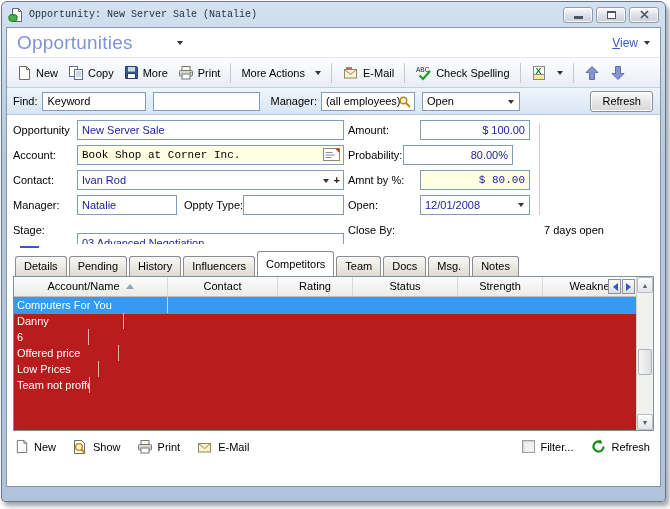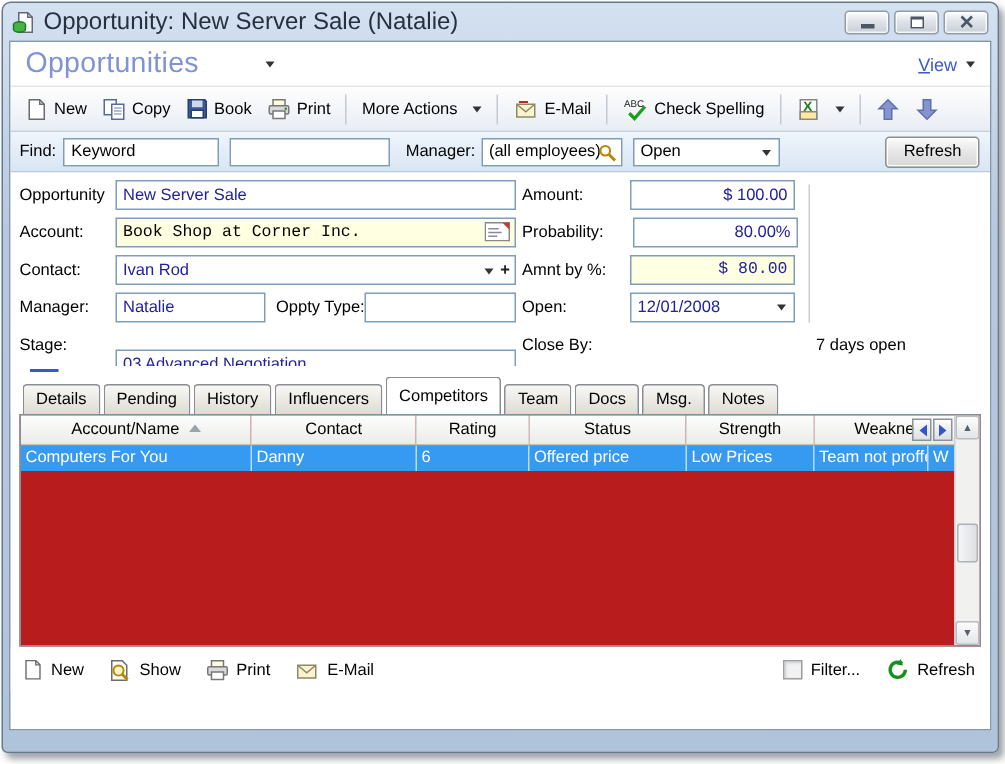--- a/index.html
+++ b/index.html
@@ -6,21 +6,21 @@
   html,body { margin:0; padding:0; width:670px; height:509px; background:#fff;
     font-family:"Liberation Sans","DejaVu Sans",sans-serif; font-size:11px; color:#000; }
 
   
   .window { position:absolute; left:1px; top:1px; width:665px; height:501px;
     border:1px solid #67788C; border-radius:6px 6px 4px 4px;
     background:linear-gradient(#D4E1F1,#B7C9DE 30%,#AFC3DA);
     box-shadow:3px 4px 5px rgba(40,50,60,.45); }
   .titlebar { position:absolute; top:0; left:0; right:0; height:25px; display:flex;
     align-items:center; padding:0 6px; gap:5px; }
-  .titlebar-text { font-size:16px; color:#27313D; flex:1; white-space:nowrap; overflow:hidden; }
+  .titlebar-text { font-size:10px; color:#27313D; flex:1; white-space:nowrap; overflow:hidden;font-family:Liberation Mono, monospace; }
   .winbtns { display:flex; gap:3px; }
   .winbtn { width:30px; height:16px; border:1px solid #939CA9; border-radius:3px;
     background:linear-gradient(#FDFDFE,#DFE3E9 45%,#C9CfD8); display:flex;
     align-items:center; justify-content:center; box-shadow:inset 0 0 0 1px rgba(255,255,255,.8); }
   .glyph-min { width:9px; height:3px; background:#4C5665; margin-top:6px; }
   .glyph-max { width:9px; height:8px; border:1px solid #4C5665; border-top:2px solid #4C5665; background:#fff; }
 
   
   .content { position:absolute; top:25px; left:4px; right:4px; bottom:14px;
     background:#fff; border:1px solid #8296AC; overflow:hidden; }
@@ -66,21 +66,21 @@
   .th { flex:none; text-align:center; line-height:19px; border-right:1px solid #D8D8D8;
     background:linear-gradient(#FDFDFD,#EBEBE9); overflow:hidden; white-space:nowrap; }
   .th.fill { flex:1; border-right:none; }
   .sort-asc { display:inline-block; width:0; height:0; border:4px solid transparent;
     border-bottom:5px solid #9AA4AC; margin-left:6px; position:relative; top:-1px; }
   .colscroll { position:absolute; right:1px; top:2px; display:flex; gap:1px; }
   .colscroll .sbtn { width:13px; height:15px; border:1px solid #8A929C; background:linear-gradient(#FBFBFB,#DDDFE2);
     display:flex; align-items:center; justify-content:center; }
   .tri-l { width:0;height:0;border:4px solid transparent;border-right:5px solid #3355CC;margin-left:-3px; }
   .tri-r { width:0;height:0;border:4px solid transparent;border-left:5px solid #3355CC;margin-right:-3px; }
-  .trow { display:flex; height:17px; margin-right:17px; background:var(--selection-blue); color:#fff; }
+  .trow { display:flex; height:17px; margin-right:17px; background:var(--selection-blue); color:#fff;flex-direction:column; }
   .td { flex:none; padding:0 3px; line-height:16px; border-right:1px solid rgba(255,255,255,.65);
     overflow:hidden; white-space:nowrap; }
   .td.fill { flex:1; border-right:none; }
 
   .vscroll { position:absolute; top:0; right:0; bottom:0; width:17px; background:#F1F1EF; border-left:1px solid #D0D0CE; }
   .varrow { position:absolute; left:0; width:16px; height:16px; border:1px solid #B9BCC0; border-radius:2px;
     background:linear-gradient(#FCFCFC,#E3E5E8); display:flex; align-items:center; justify-content:center;
     font-size:7px; color:#55606C; }
   .vthumb { position:absolute; left:1px; top:72px; width:14px; height:26px; border:1px solid #ADB2B8;
     border-radius:2px; background:linear-gradient(90deg,#F6F6F6,#DDDFE2); }
@@ -153,21 +153,21 @@
           <path d="M8 7h5M8 9h5M8 11h5" stroke="#9AAAC8"></path>
           </svg>
         <span>Copy</span>
       </span>
       <span class="tbtn">
         <svg width="15" height="15" viewBox="0 0 15 15">
           <path d="M1.5 1.5h11l1 1v11h-12z" fill="#3A5A9A" stroke="#24406E"></path>
           <rect x="4" y="2" width="7" height="4.5" fill="#CFD8E8"></rect>
           <rect x="3.5" y="8.5" width="8" height="5" fill="#fff" stroke="#24406E"></rect>
           </svg>
-        <span>Book</span>
+        <span>More</span>
       </span>
       <span class="tbtn">
         <svg width="16" height="16" viewBox="0 0 16 16">
           <rect x="4" y="1.5" width="8" height="4" fill="#FFFBDF" stroke="#777"></rect>
           <rect x="1.5" y="5.5" width="13" height="5.5" rx="1" fill="#D9D9D9" stroke="#777"></rect>
           <rect x="4" y="9" width="8" height="5" fill="#fff" stroke="#777"></rect>
           <circle cx="12.5" cy="7.5" r="0.8" fill="#3A7A3A"></circle>
           </svg>
         <span>Print</span>
       </span>
@@ -266,21 +266,21 @@
       <span class="lbl" style="left:177px;top:84px">Oppty Type:</span>
       <span class="box textbox" style="left:236px;top:80px;width:101px"></span>
 
       <span class="lbl" style="left:6px;top:109px">Stage:</span>
       <span class="box textbox navy" style="left:70px;top:118px;width:267px">03 Advanced Negotiation</span>
 
       <span class="lbl" style="left:341px;top:9px">Amount:</span>
       <span class="box textbox navy ralign" style="left:413px;top:5px;width:110px">$ 100.00</span>
 
       <span class="lbl" style="left:341px;top:34px">Probability:</span>
-      <span class="box textbox navy ralign" style="left:415px;top:30px;width:110px">80.00%</span>
+      <span class="box textbox navy ralign" style="left:396px;top:30px;width:110px">80.00%</span>
 
       <span class="lbl" style="left:341px;top:59px">Amnt by %:</span>
       <span class="box textbox navy ralign yellow" style="left:413px;top:55px;width:110px">$ 80.00</span>
 
       <span class="lbl" style="left:341px;top:84px">Open:</span>
       <span class="box textbox navy" style="left:413px;top:80px;width:110px">
         <span>12/01/2008</span>
         <span class="caret small" style="position:absolute;right:5px;top:7px;"></span>
       </span>
 

